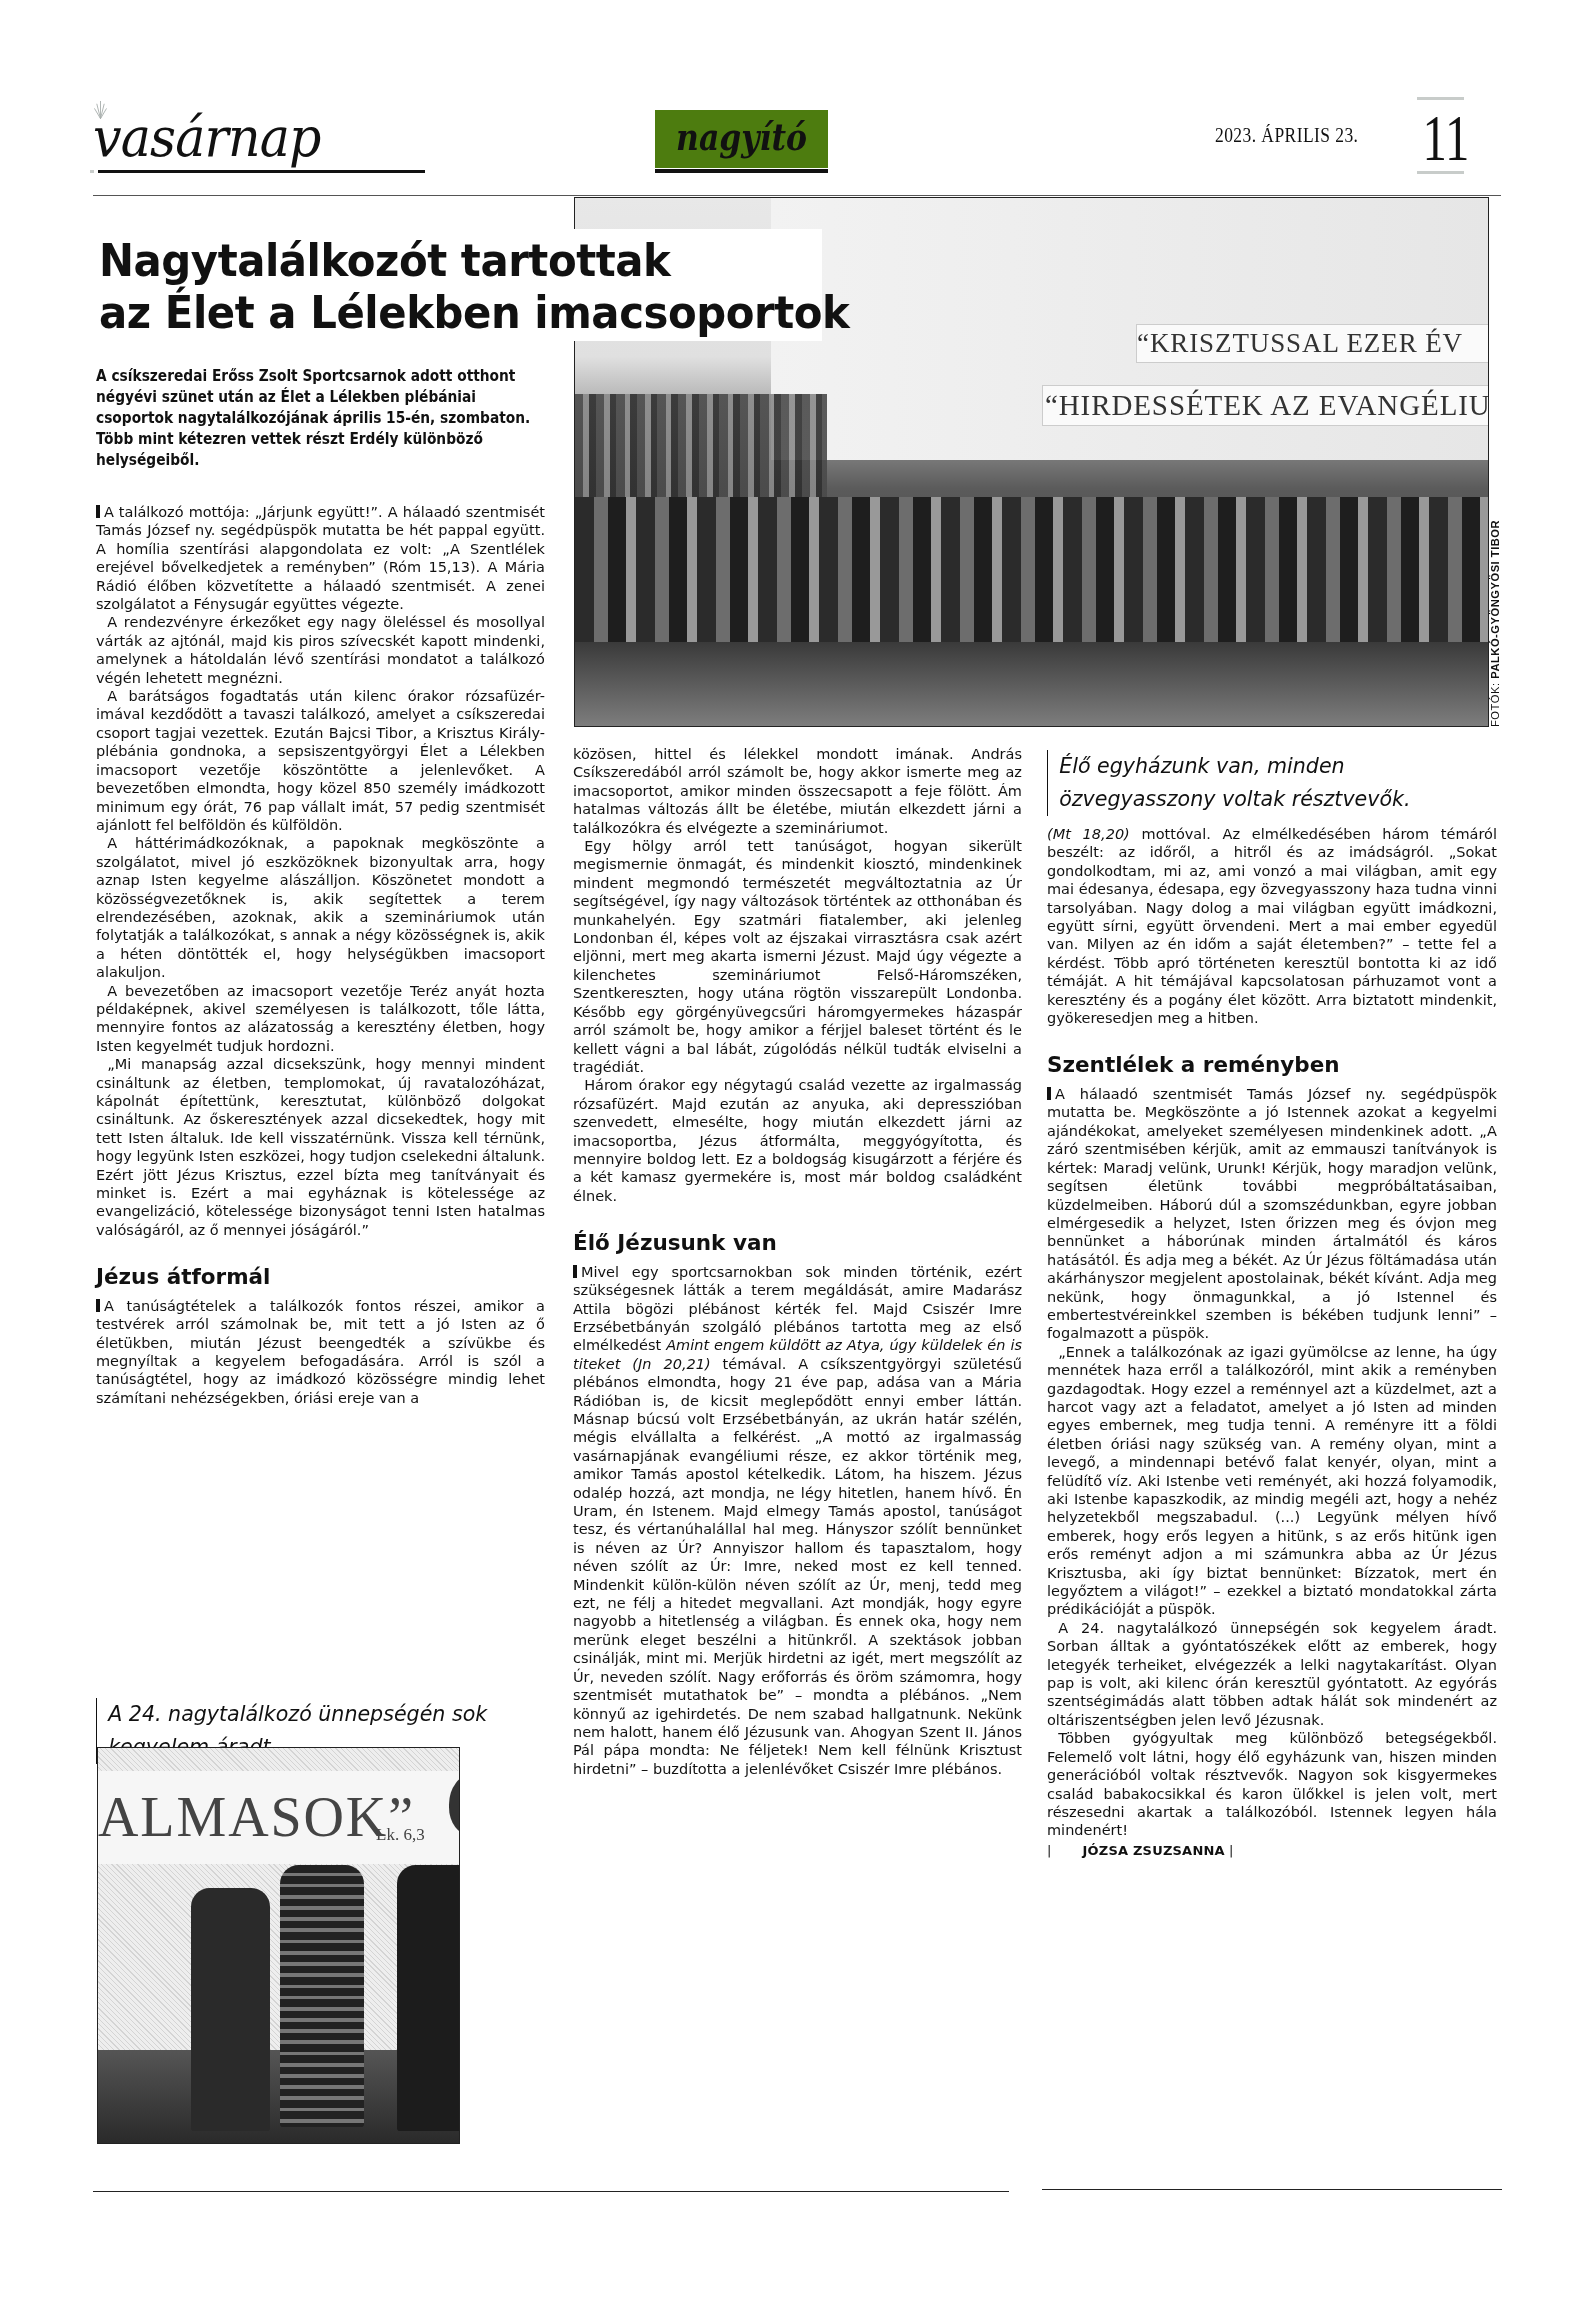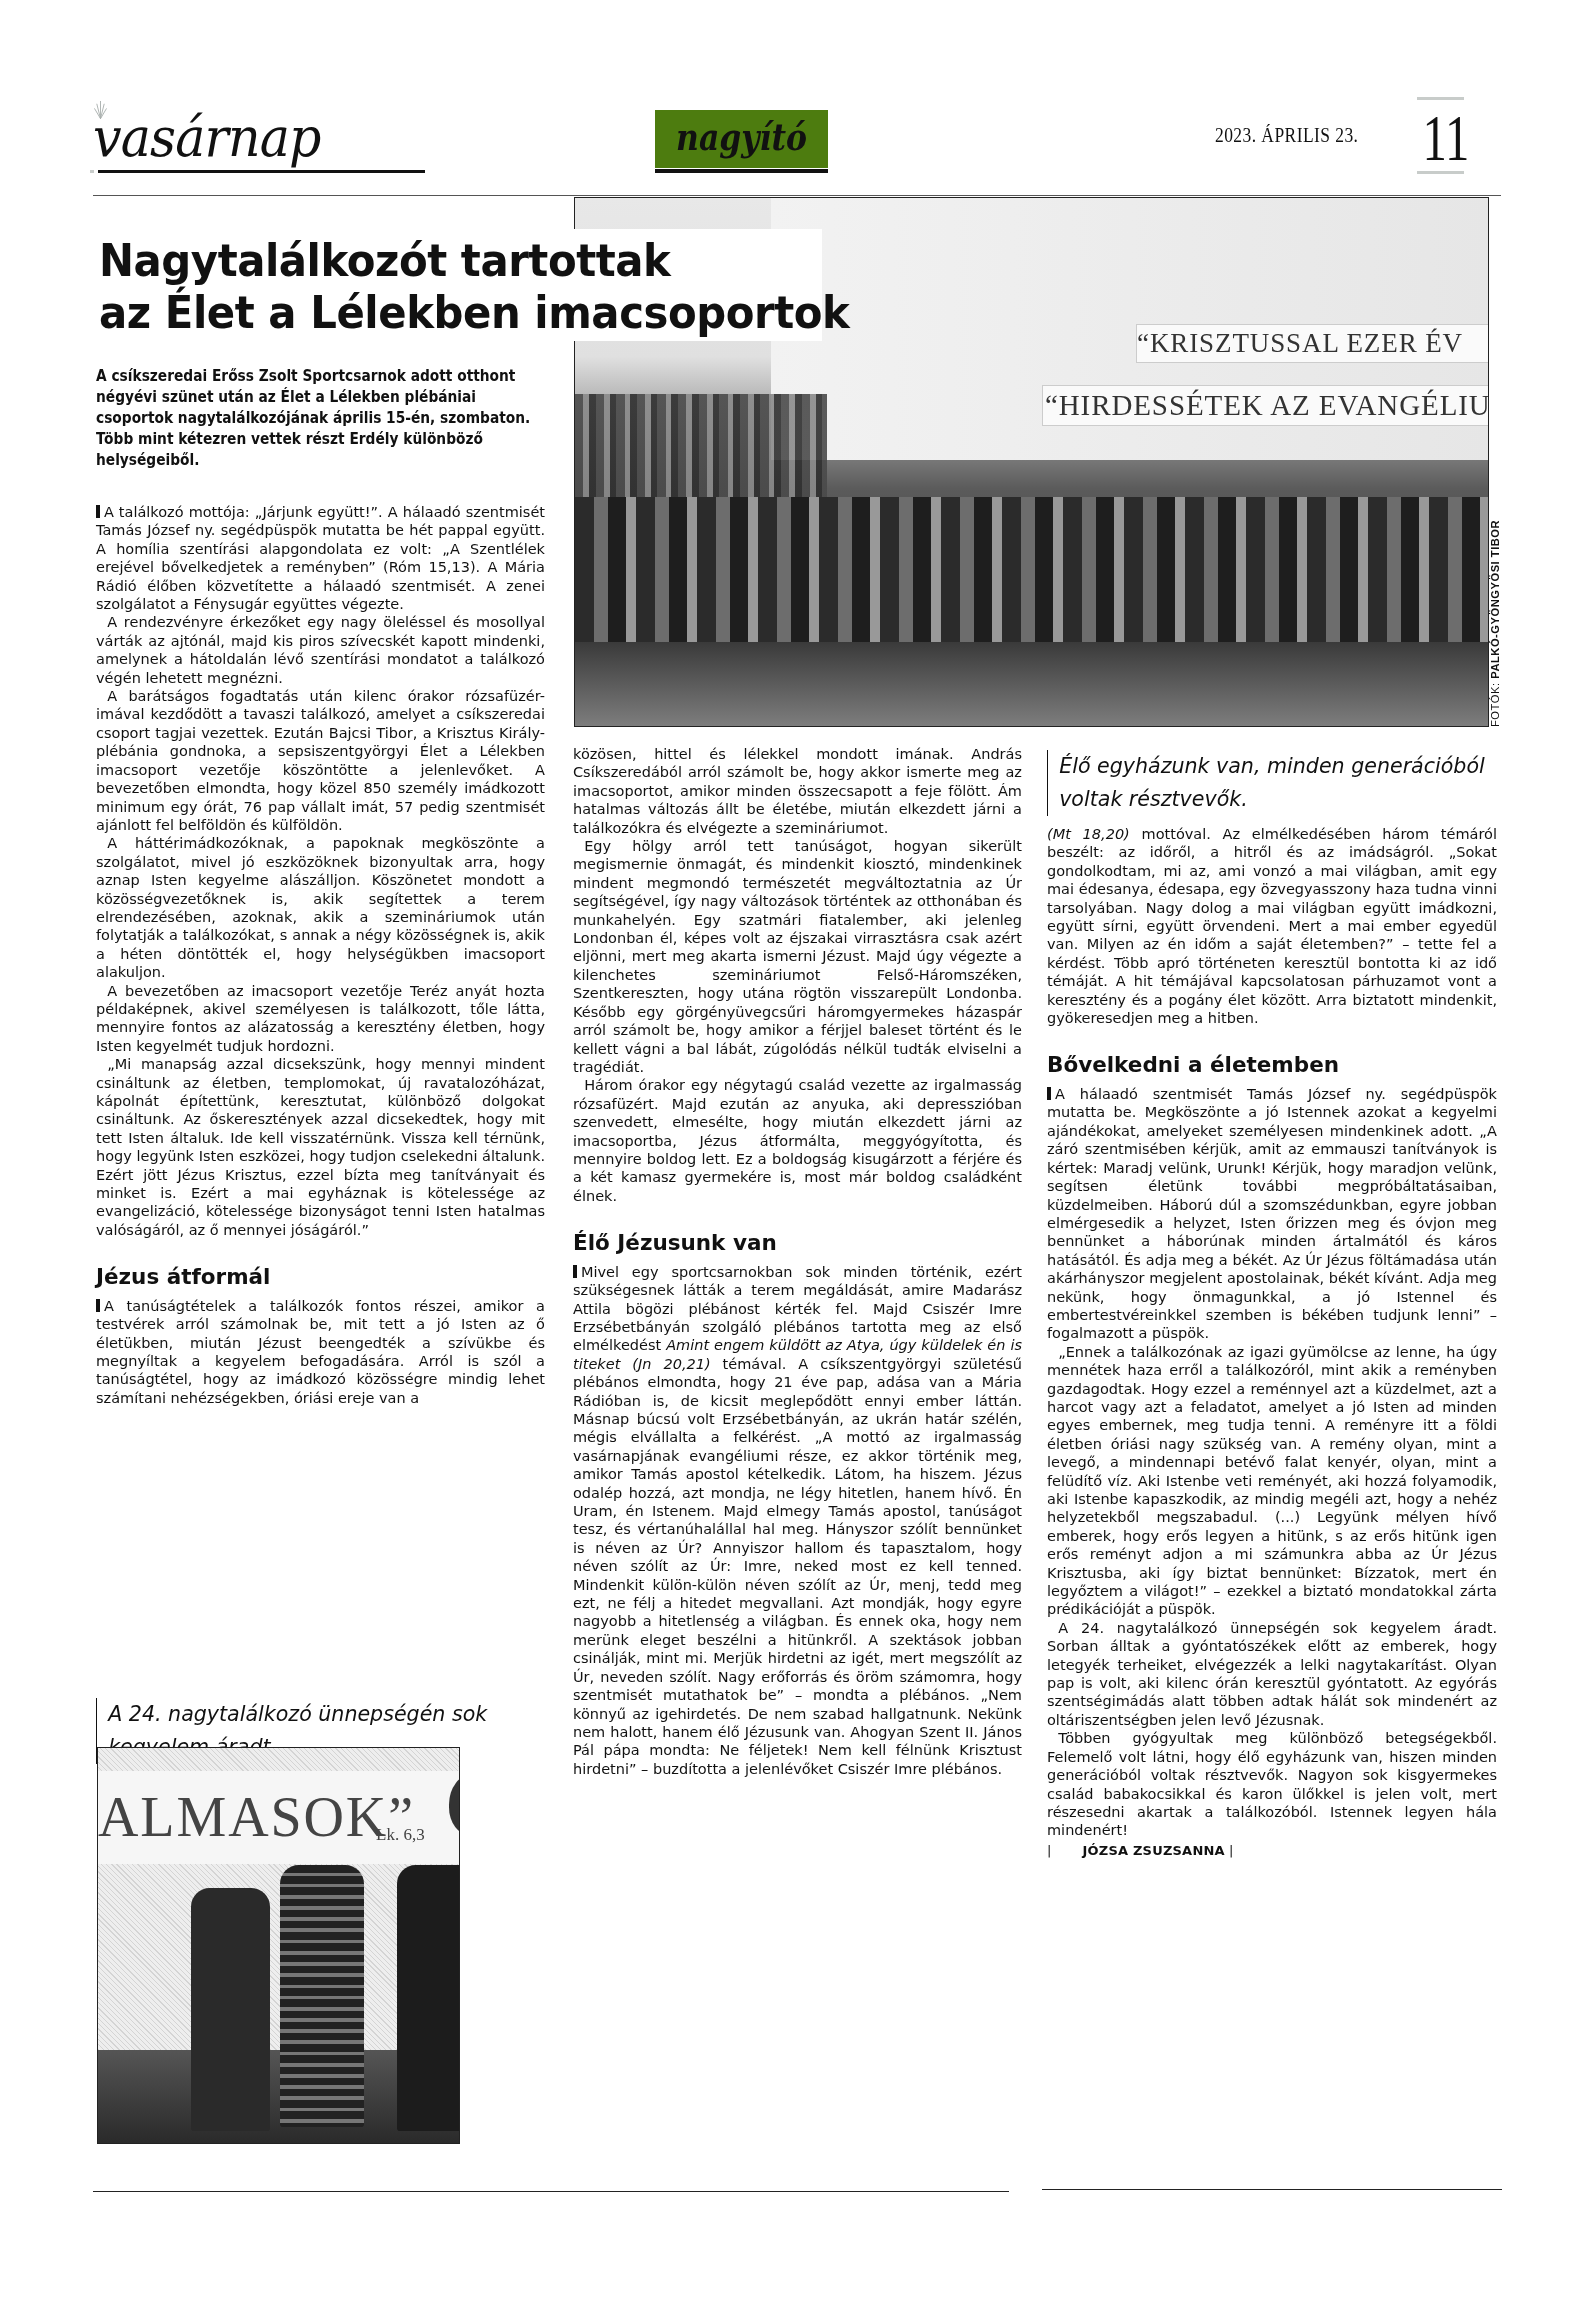--- a/index.html
+++ b/index.html
@@ -145,24 +145,24 @@
 </div>
 
 <div class="col col-2">
   <p>közösen, hittel és lélekkel mondott imának. András Csíkszeredából arról számolt be, hogy akkor ismerte meg az imacsoportot, amikor minden összecsapott a feje fölött. Ám hatalmas változás állt be életébe, miután elkezdett járni a találkozókra és elvégezte a szemináriumot.</p>
   <p class="indent">Egy hölgy arról tett tanúságot, hogyan sikerült megismernie önmagát, és mindenkit kiosztó, mindenkinek mindent megmondó természetét megváltoztatnia az Úr segítségével, így nagy változások történtek az otthonában és munkahelyén. Egy szatmári fiatalember, aki jelenleg Londonban él, képes volt az éjszakai virrasztásra csak azért eljönni, mert meg akarta ismerni Jézust. Majd úgy végezte a kilenchetes szemináriumot Felső-Háromszéken, Szentkereszten, hogy utána rögtön visszarepült Londonba. Később egy görgényüvegcsűri háromgyermekes házaspár arról számolt be, hogy amikor a férjjel baleset történt és le kellett vágni a bal lábát, zúgolódás nélkül tudták elviselni a tragédiát.</p>
   <p class="indent">Három órakor egy négytagú család vezette az irgalmasság rózsafüzért. Majd ezután az anyuka, aki depresszióban szenvedett, elmesélte, hogy miután elkezdett járni az imacsoportba, Jézus átformálta, meggyógyította, és mennyire boldog lett. Ez a boldogság kisugárzott a férjére és a két kamasz gyermekére is, most már boldog családként élnek.</p>
   <div class="subhead">Élő Jézusunk van</div>
   <p class="first"><span>Mivel egy sportcsarnokban sok minden történik, ezért szükségesnek látták a terem megáldását, amire Madarász Attila bögözi plébánost kérték fel. Majd Csiszér Imre Erzsébetbányán szolgáló plébános tartotta meg az első elmélkedést </span><i>Amint engem küldött az Atya, úgy küldelek én is titeket (Jn 20,21)</i><span> témával. A csíkszentgyörgyi születésű plébános elmondta, hogy 21 éve pap, adása van a Mária Rádióban is, de kicsit meglepődött ennyi ember láttán. Másnap búcsú volt Erzsébetbányán, az ukrán határ szélén, mégis elvállalta a felkérést. „A mottó az irgalmasság vasárnapjának evangéliumi része, ez akkor történik meg, amikor Tamás apostol kételkedik. Látom, ha hiszem. Jézus odalép hozzá, azt mondja, ne légy hitetlen, hanem hívő. Én Uram, én Istenem. Majd elmegy Tamás apostol, tanúságot tesz, és vértanúhalállal hal meg. Hányszor szólít bennünket is néven az Úr? Annyiszor hallom és tapasztalom, hogy néven szólít az Úr: Imre, neked most ez kell tenned. Mindenkit külön-külön néven szólít az Úr, menj, tedd meg ezt, ne félj a hitedet megvallani. Azt mondják, hogy egyre nagyobb a hitetlenség a világban. És ennek oka, hogy nem merünk eleget beszélni a hitünkről. A szektások jobban csinálják, mint mi. Merjük hirdetni az igét, mert megszólít az Úr, neveden szólít. Nagy erőforrás és öröm számomra, hogy szentmisét mutathatok be” – mondta a plébános. „Nem könnyű az igehirdetés. De nem szabad hallgatnunk. Nekünk nem halott, hanem élő Jézusunk van. Ahogyan Szent II. János Pál pápa mondta: Ne féljetek! Nem kell félnünk Krisztust hirdetni” – buzdította a jelenlévőket Csiszér Imre plébános.</span></p>
 </div>
 
-<div class="pull-quote pq-2">Élő egyházunk van, minden generációból voltak résztvevők.</div>
+<div class="pull-quote pq-2">Élő egyházunk van, minden özvegyasszony voltak résztvevők.</div>
 <div class="col col-3">
   <p><i>(Mt 18,20)</i><span> mottóval. Az elmélkedésében három témáról beszélt: az időről, a hitről és az imádságról. „Sokat gondolkodtam, mi az, ami vonzó a mai világban, amit egy mai édesanya, édesapa, egy özvegyasszony haza tudna vinni tarsolyában. Nagy dolog a mai világban együtt imádkozni, együtt sírni, együtt örvendeni. Mert a mai ember egyedül van. Milyen az én időm a saját életemben?” – tette fel a kérdést. Több apró történeten keresztül bontotta ki az idő témáját. A hit témájával kapcsolatosan párhuzamot vont a keresztény és a pogány élet között. Arra biztatott mindenkit, gyökeresedjen meg a hitben.</span></p>
-  <div class="subhead">Bővelkedni a életemben</div>
+  <div class="subhead">Szentlélek a reményben</div>
   <p class="first">A hálaadó szentmisét Tamás József ny. segédpüspök mutatta be. Megköszönte a jó Istennek azokat a kegyelmi ajándékokat, amelyeket személyesen mindenkinek adott. „A záró szentmisében kérjük, amit az emmauszi tanítványok is kértek: Maradj velünk, Urunk! Kérjük, hogy maradjon velünk, segítsen életünk további megpróbáltatásaiban, küzdelmeiben. Háború dúl a szomszédunkban, egyre jobban elmérgesedik a helyzet, Isten őrizzen meg és óvjon meg bennünket a háborúnak minden ártalmától és káros hatásától. És adja meg a békét. Az Úr Jézus föltámadása után akárhányszor megjelent apostolainak, békét kívánt. Adja meg nekünk, hogy önmagunkkal, a jó Istennel és embertestvéreinkkel szemben is békében tudjunk lenni” – fogalmazott a püspök.</p>
   <p class="indent">„Ennek a találkozónak az igazi gyümölcse az lenne, ha úgy mennétek haza erről a találkozóról, mint akik a reményben gazdagodtak. Hogy ezzel a reménnyel azt a küzdelmet, azt a harcot vagy azt a feladatot, amelyet a jó Isten ad minden egyes embernek, meg tudja tenni. A reményre itt a földi életben óriási nagy szükség van. A remény olyan, mint a levegő, a mindennapi betévő falat kenyér, olyan, mint a felüdítő víz. Aki Istenbe veti reményét, aki hozzá folyamodik, aki Istenbe kapaszkodik, az mindig megéli azt, hogy a nehéz helyzetekből megszabadul. (...) Legyünk mélyen hívő emberek, hogy erős legyen a hitünk, s az erős hitünk igen erős reményt adjon a mi számunkra abba az Úr Jézus Krisztusba, aki így biztat bennünket: Bízzatok, mert én legyőztem a világot!” – ezekkel a biztató mondatokkal zárta prédikációját a püspök.</p>
   <p class="indent">A 24. nagytalálkozó ünnepségén sok kegyelem áradt. Sorban álltak a gyóntatószékek előtt az emberek, hogy letegyék terheiket, elvégezzék a lelki nagytakarítást. Olyan pap is volt, aki kilenc órán keresztül gyóntatott. Az egyórás szentségimádás alatt többen adtak hálát sok mindenért az oltáriszentségben jelen levő Jézusnak.</p>
   <p class="indent">Többen gyógyultak meg különböző betegségekből. Felemelő volt látni, hogy élő egyházunk van, hiszen minden generációból voltak résztvevők. Nagyon sok kisgyermekes család babakocsikkal és karon ülőkkel is jelen volt, mert részesedni akartak a találkozóból. Istennek legyen hála mindenért!</p>
   <div class="byline">| <b>JÓZSA ZSUZSANNA</b> |</div>
 </div>
 
 <div class="abs bottom-rule-1"></div>
 <div class="abs bottom-rule-2"></div>
 

